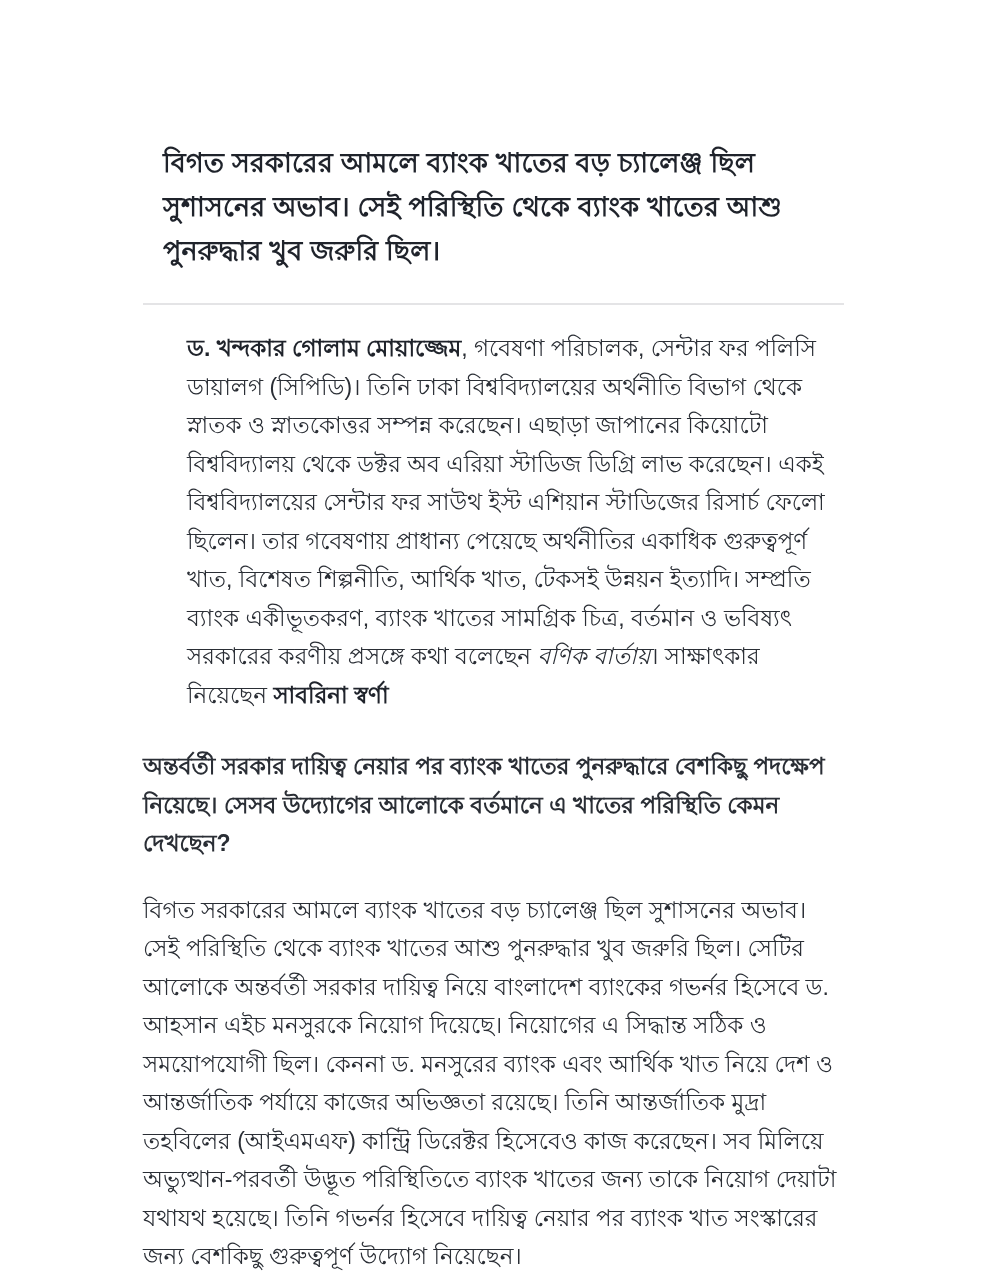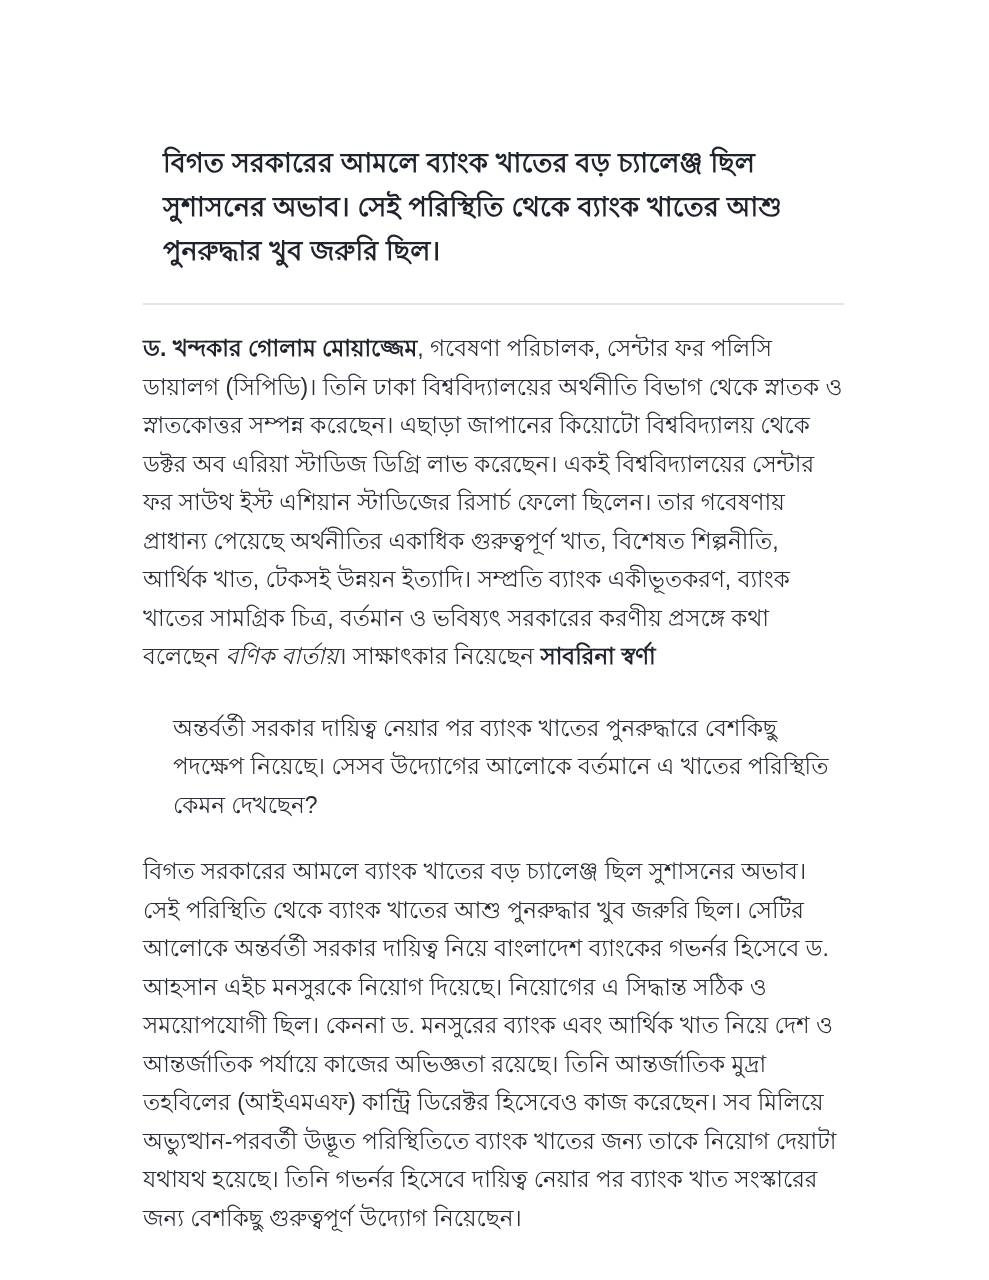--- a/index.html
+++ b/index.html
@@ -28,30 +28,29 @@
     border-top: 2px solid #e4e4e6;
     margin-top: 30px;
     width: 701px;
   }
   p.body-text {
     font-size: 23px;
     line-height: 38.5px;
     color: #2a2e35;
     text-align: left;
   }
-  .bio { margin-top: 24px; }
+  .bio { margin-top: 24px; margin-left: 44px; }
   .bold-inline { font-weight: 700; color: #1f232b; }
   .italic-inline { font-style: italic; }
   .question {
     margin-top: 33px;
-    font-weight: 400;
+    font-weight: 700;
     color: #1f232b;
     font-size: 23.5px;
     line-height: 40px;
-    margin-left: 30px;
   }
   .answer { margin-top: 28px; line-height: 39px; }
   .next-answer { margin-top: 40px; line-height: 39px; }
 </style>
 </head>
 <body>
 
 <div class="article">
 
   <div class="pull-quote">বিগত সরকারের আমলে ব্যাংক খাতের বড় চ্যালেঞ্জ ছিল সুশাসনের অভাব। সেই পরিস্থিতি থেকে ব্যাংক খাতের আশু পুনরুদ্ধার খুব জরুরি ছিল।</div>

